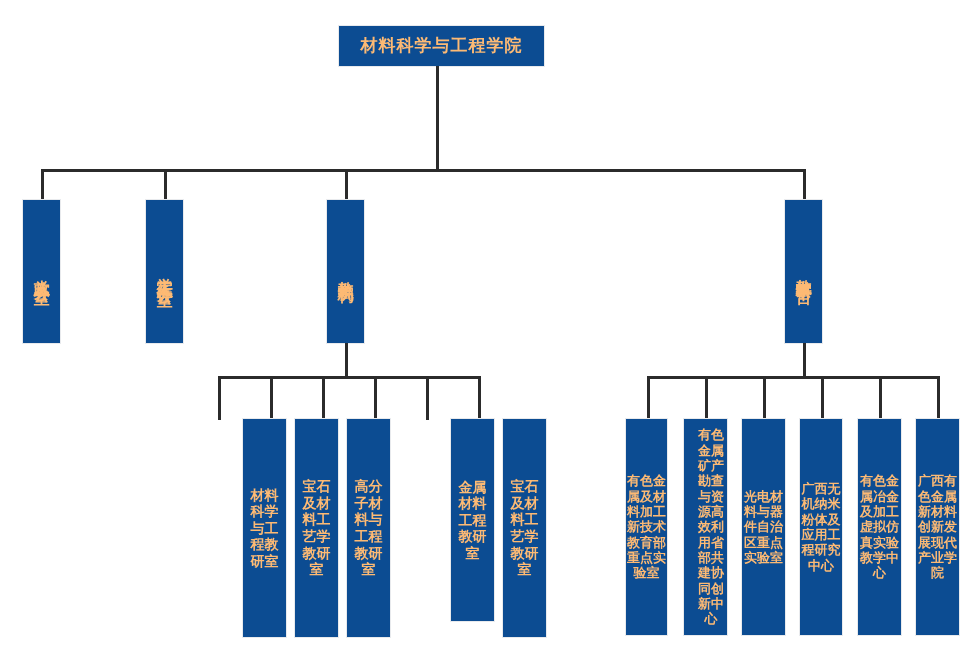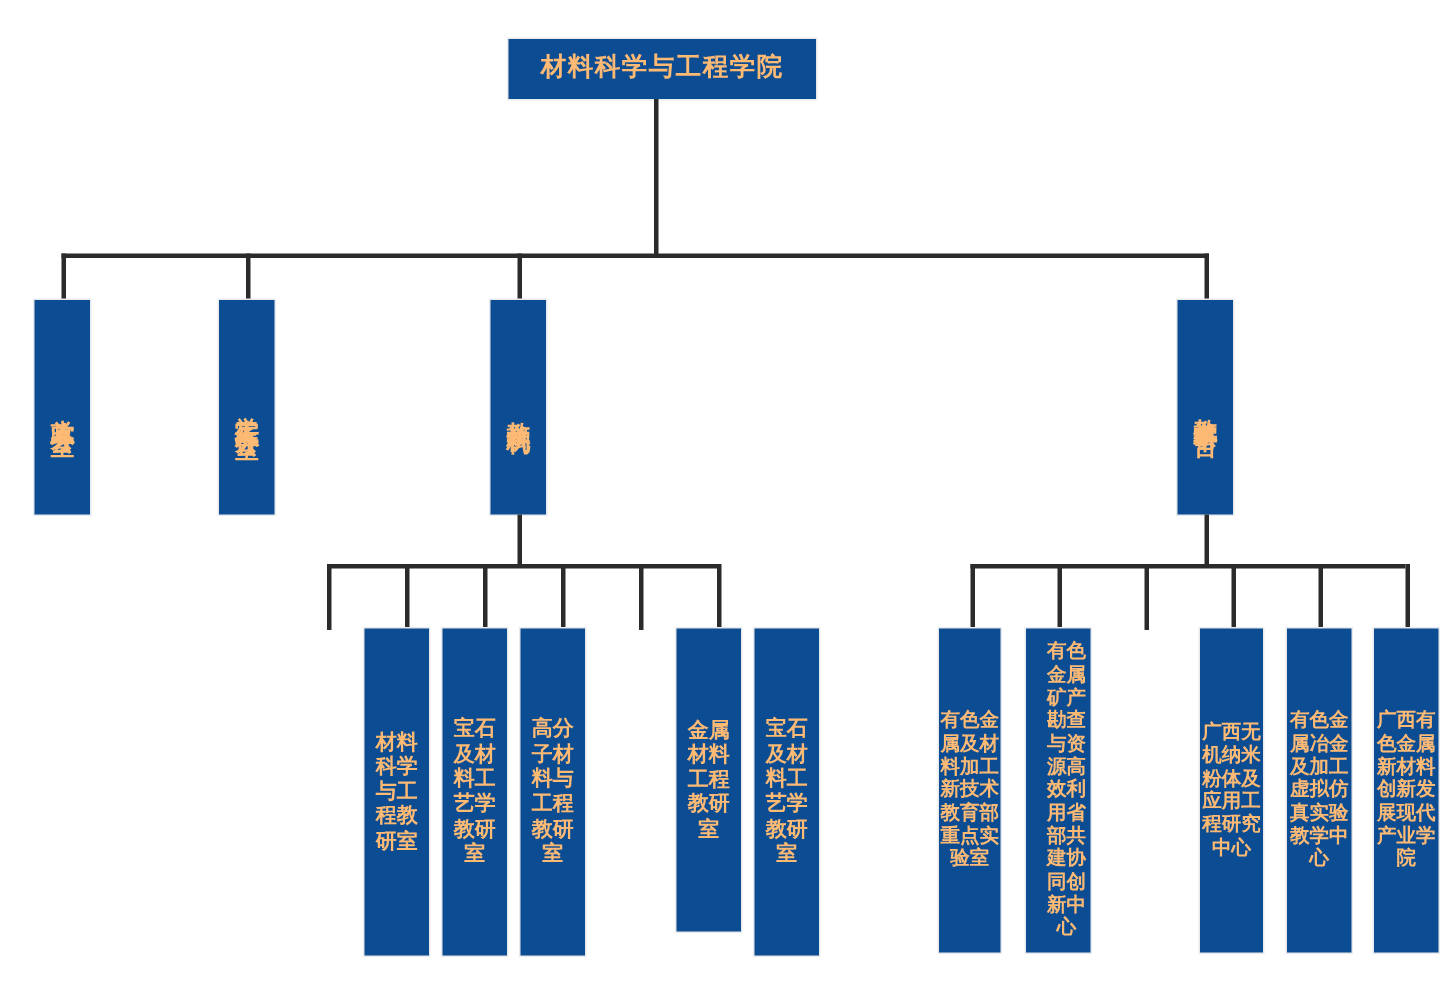--- a/index.html
+++ b/index.html
@@ -111,17 +111,18 @@
 
   <div class="line v" style="left:647px; top:376px; height:44px;"></div>
   <div class="line v" style="left:705px; top:376px; height:44px;"></div>
   <div class="line v" style="left:763px; top:376px; height:44px;"></div>
   <div class="line v" style="left:821px; top:376px; height:44px;"></div>
   <div class="line v" style="left:879px; top:376px; height:44px;"></div>
   <div class="line v" style="left:937px; top:376px; height:44px;"></div>
 
   <div class="node leaf wide" style="left:626px; top:419px; width:41px; height:216px;">有色金属及材料加工新技术教育部重点实验室</div>
   <div class="node leaf wide" style="left:684px; top:419px; width:43px; height:216px;padding-left:12px;">有色金属矿产勘查与资源高效利用省部共建协同创新中心</div>
+  <div class="node leaf wide" style="left:742px; top:419px; width:43px; height:216px;">光电材料与器件自治区重点实验室</div>
   <div class="node leaf wide" style="left:800px; top:419px; width:42px; height:216px;">广西无机纳米粉体及应用工程研究中心</div>
   <div class="node leaf wide" style="left:858px; top:419px; width:43px; height:216px;">有色金属冶金及加工虚拟仿真实验教学中心</div>
   <div class="node leaf wide" style="left:916px; top:419px; width:43px; height:216px;">广西有色金属新材料创新发展现代产业学院</div>
 
 </div>
 
 </body></html>

